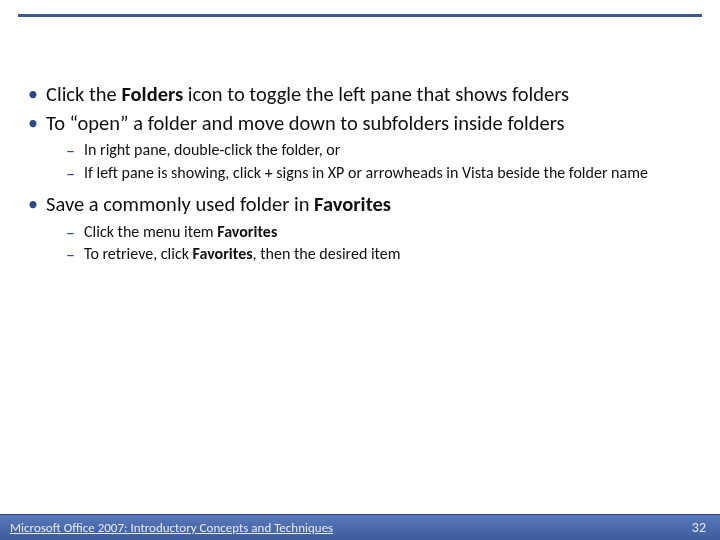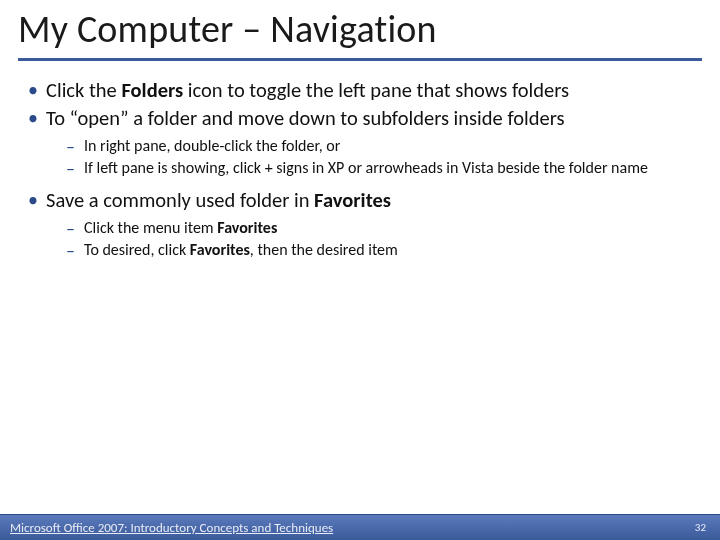--- a/index.html
+++ b/index.html
@@ -28,20 +28,21 @@
       line-height: 1.15;
     }
     .title-underline {
       margin: 6px 0 0 0;
       height: 3px;
       background: #3a5a9a;
       width: 100%;
     }
     .content {
       padding: 16px 22px 0 22px;
+      margin-top: 48px;
     }
     ul.primary {
       list-style: none;
       padding: 0;
       margin: 0;
     }
     ul.primary > li {
       position: relative;
       padding-left: 24px;
       font-size: 20.5px;
@@ -93,32 +94,31 @@
       justify-content: space-between;
       padding: 0 14px 0 10px;
     }
     .footer-text {
       font-size: 13px;
       color: #e8ecf6;
       text-decoration: underline;
       font-weight: 400;
     }
     .page-num {
-      font-size: 11px;
+      font-size: 14px;
       color: #e8ecf6;
       font-weight: 400;
       text-align: center;
     }
   </style>
 </head>
 <body>
 
 <div class="slide">
   <div class="title-area">
-    <h1 class="title">My Computer – Navigation</h1>
     <div class="title-underline"></div>
   </div>
 
   <div class="content">
     <ul class="primary">
 
       <li>
         <span>Click the </span><span class="bold">Folders</span><span> icon to toggle the left pane that shows folders</span>
       </li>
 
@@ -131,21 +131,21 @@
       </li>
 
 
       <li>
         <span>Save a commonly used folder in </span><span class="bold">Favorites</span>
         <ul class="secondary">
           <li>
             <span>Click the menu item </span><span class="bold">Favorites</span>
           </li>
           <li>
-            <span>To desired, click </span><span class="bold">Favorites</span><span>, then the desired item</span>
+            <span>To retrieve, click </span><span class="bold">Favorites</span><span>, then the desired item</span>
           </li>
         </ul>
       </li>
 
     </ul>
   </div>
 
   <div class="footer">
     <span class="footer-text">Microsoft Office 2007: Introductory Concepts and Techniques</span>
     <span class="page-num">32</span>

